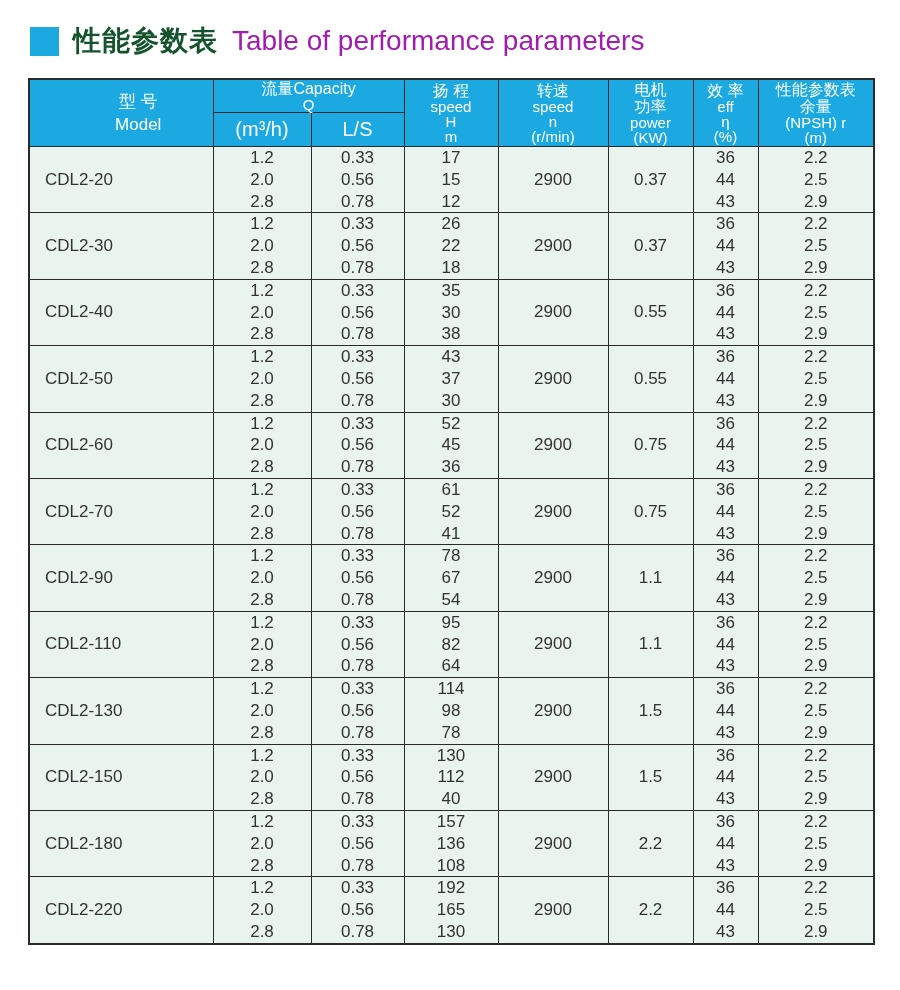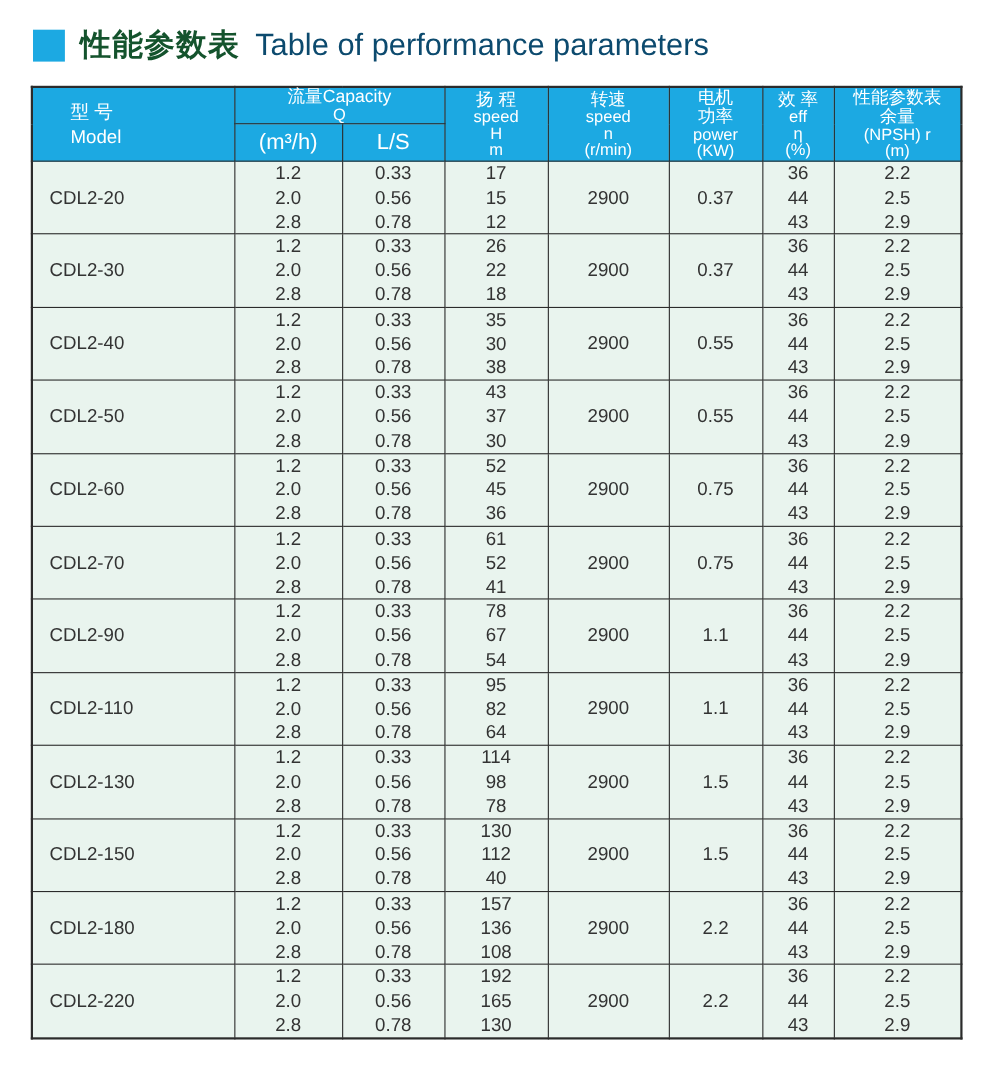--- a/index.html
+++ b/index.html
@@ -31,21 +31,21 @@
     font-size: 28px;
     font-weight: 700;
     color: #14532d;
     letter-spacing: 1px;
     white-space: nowrap;
   }
   .title-en {
     margin-left: 14px;
     font-size: 28px;
     font-weight: 400;
-    color: #0c4a6e;
+    color: #a21caf;
     white-space: nowrap;
   }
 
   
   table.perf {
     position: absolute;
     left: 28px;
     top: 78px;
     width: 845px;
     border-collapse: collapse;
@@ -69,21 +69,21 @@
   }
   thead tr.h-top { height: 33px; }
   thead tr.h-sub { height: 34px; }
   .hline    { line-height: 15px; font-size: 15px; }
   .hline-zh { line-height: 17px; font-size: 16px; }
   .th-model { text-align: left; }
   .th-model .hline-zh, .th-model .hline-en {
     padding-left: 34px;
     line-height: 23px;
     font-size: 17px;
-    text-align: left;
+    text-align: center;
   }
   .th-sub { font-size: 20px; }
 
   
   tbody tr.group-row { height: 65.9px; }
   tbody td {
     text-align: center;
     font-size: 17px;
     color: #333333;
   }

